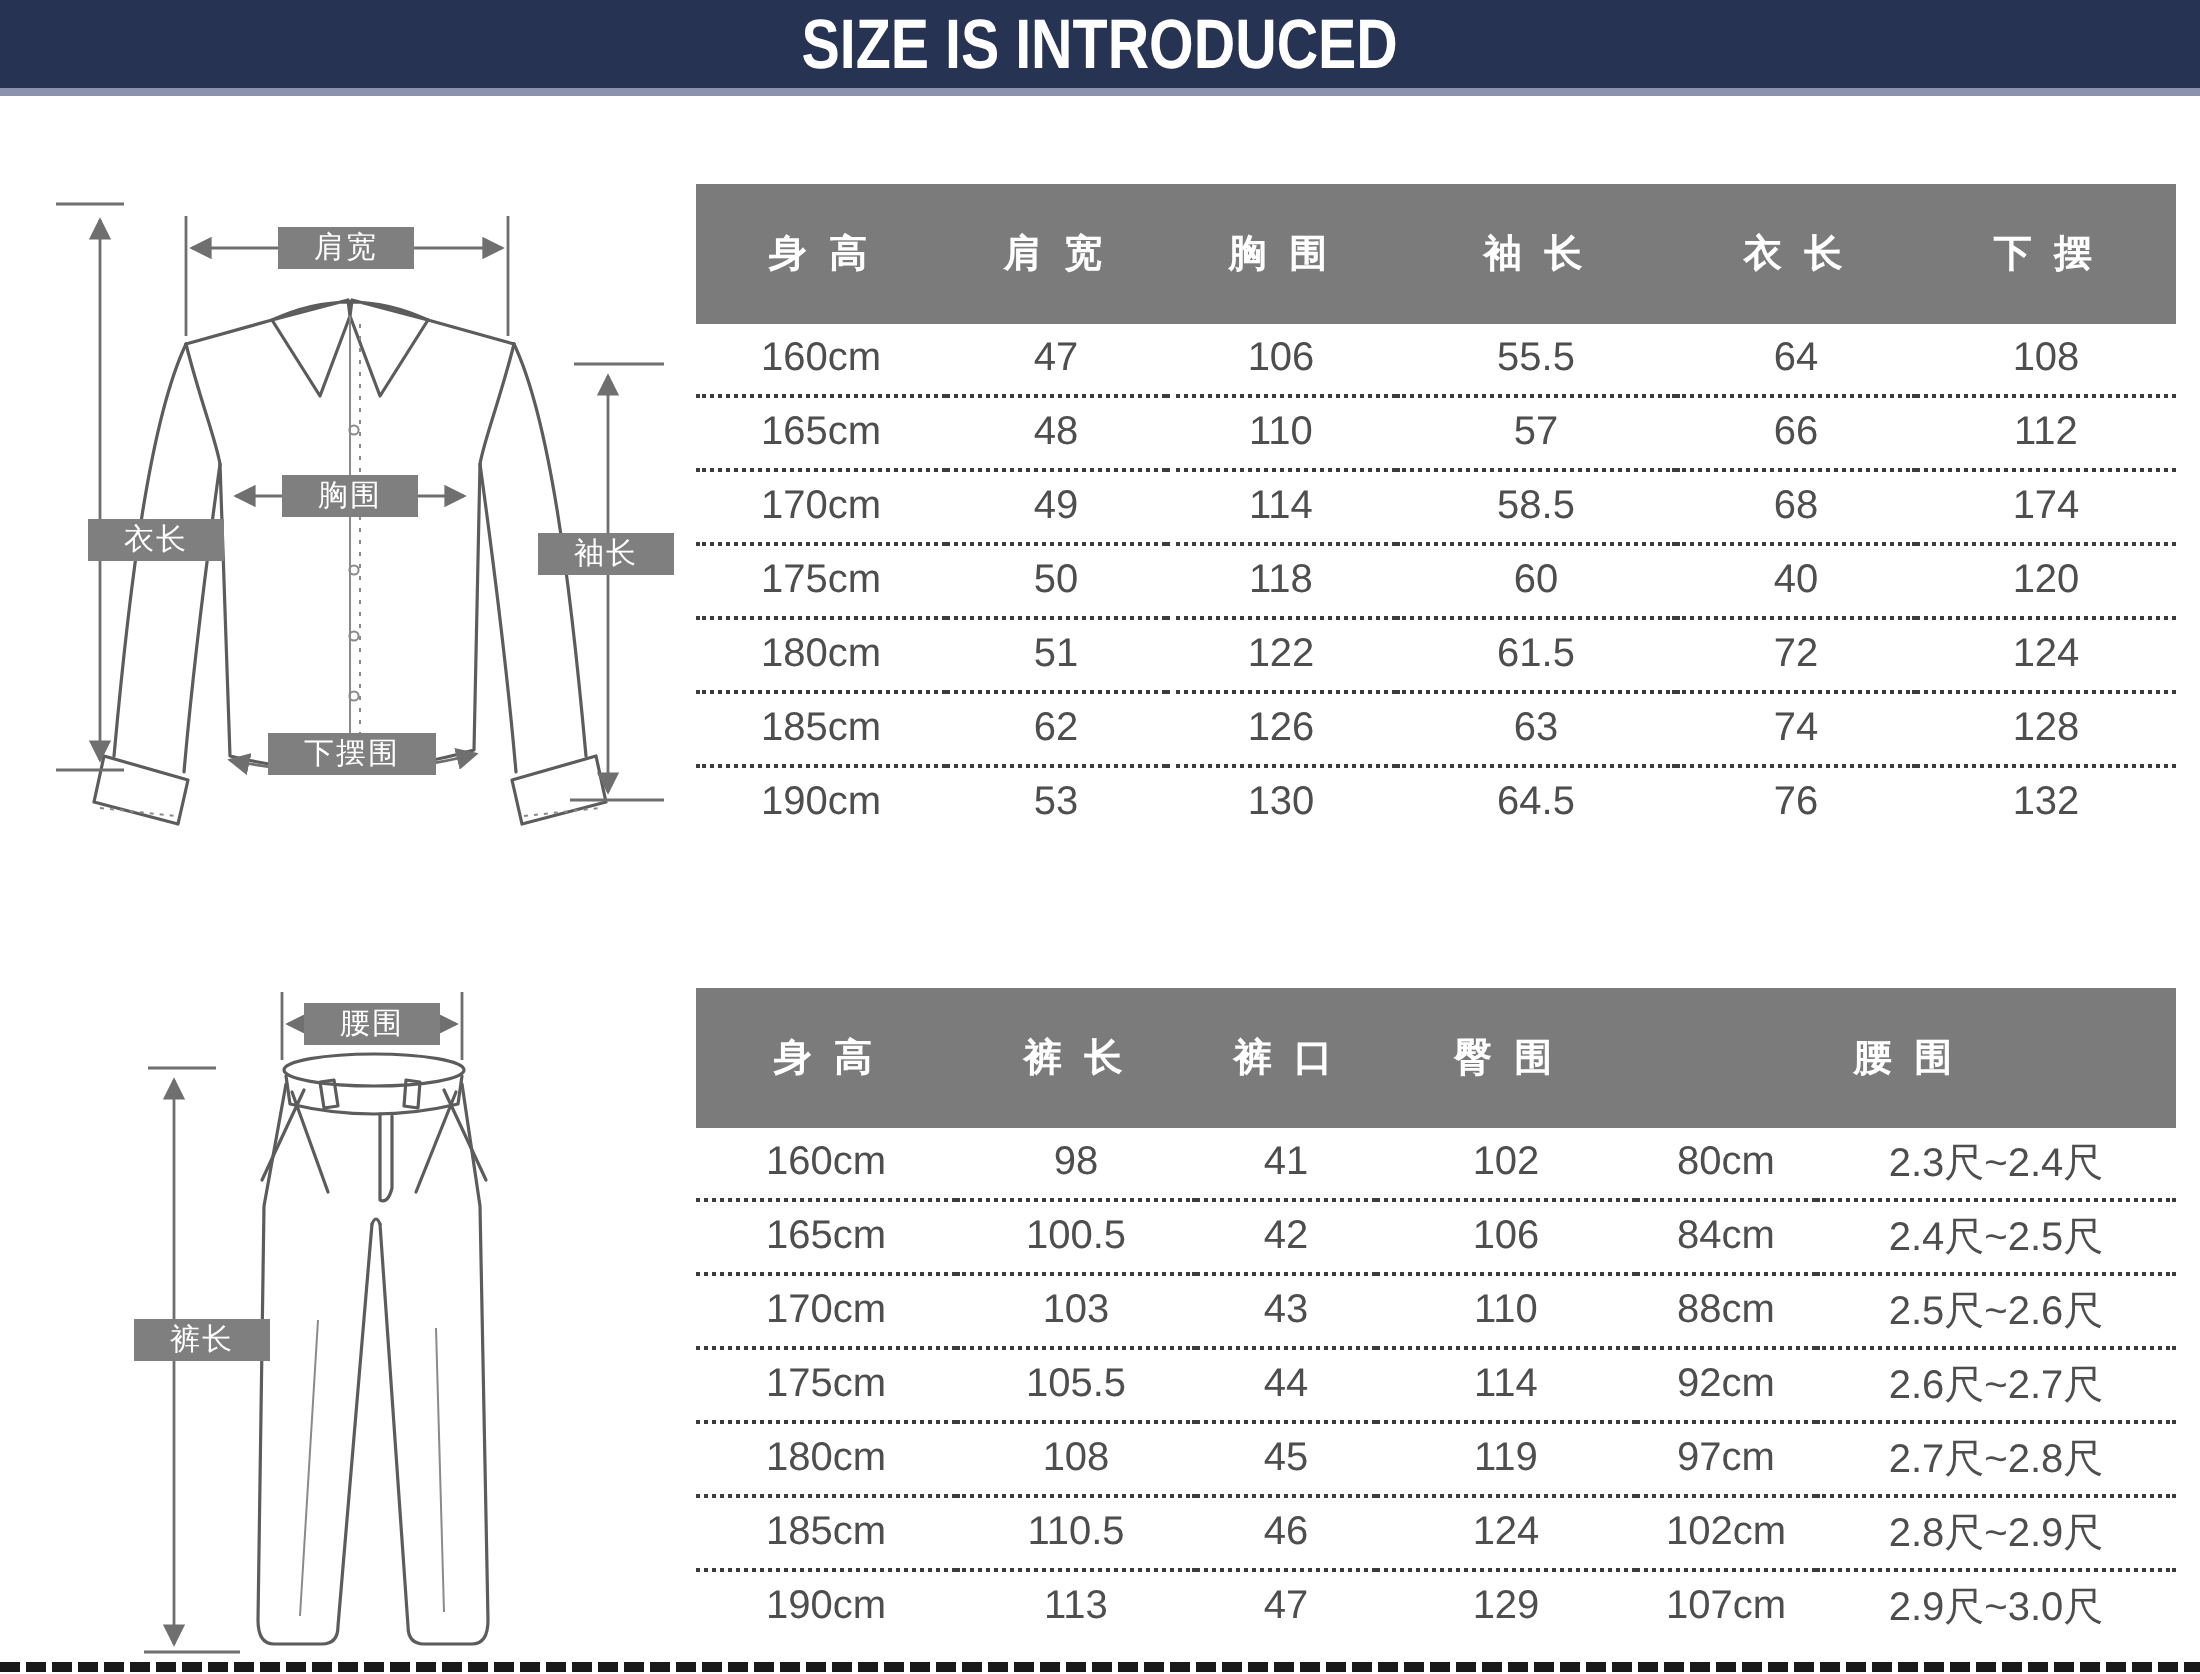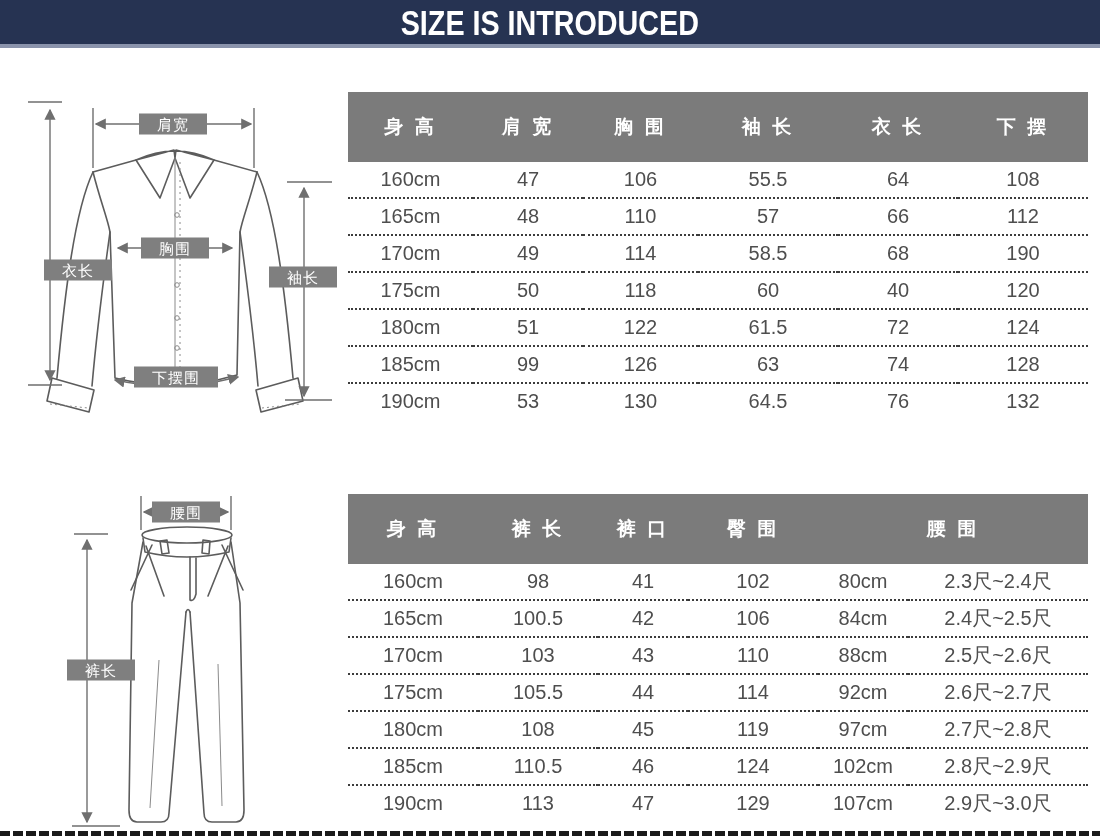--- a/index.html
+++ b/index.html
@@ -176,41 +176,41 @@
         <td>57</td>
         <td>66</td>
         <td>112</td>
       </tr>
       <tr>
         <td>170cm</td>
         <td>49</td>
         <td>114</td>
         <td>58.5</td>
         <td>68</td>
-        <td>190</td>
+        <td>174</td>
       </tr>
       <tr>
         <td>175cm</td>
         <td>50</td>
         <td>118</td>
         <td>60</td>
         <td>40</td>
         <td>120</td>
       </tr>
       <tr>
         <td>180cm</td>
         <td>51</td>
         <td>122</td>
         <td>61.5</td>
         <td>72</td>
         <td>124</td>
       </tr>
       <tr>
         <td>185cm</td>
-        <td>99</td>
+        <td>62</td>
         <td>126</td>
         <td>63</td>
         <td>74</td>
         <td>128</td>
       </tr>
       <tr>
         <td>190cm</td>
         <td>53</td>
         <td>130</td>
         <td>64.5</td>

